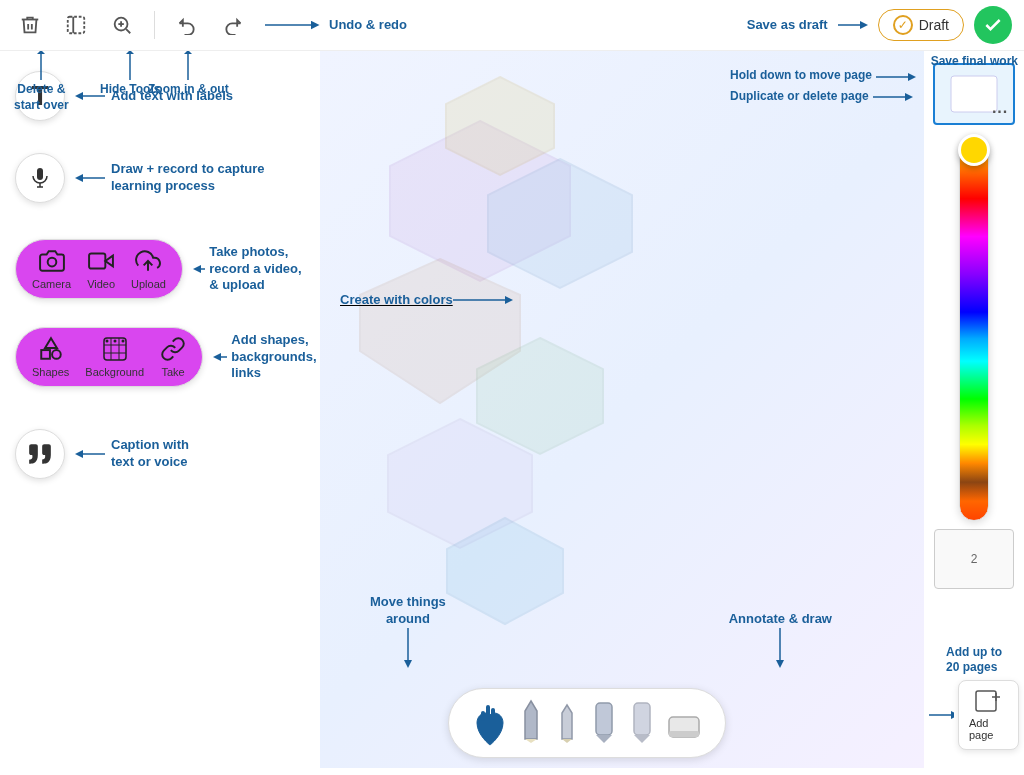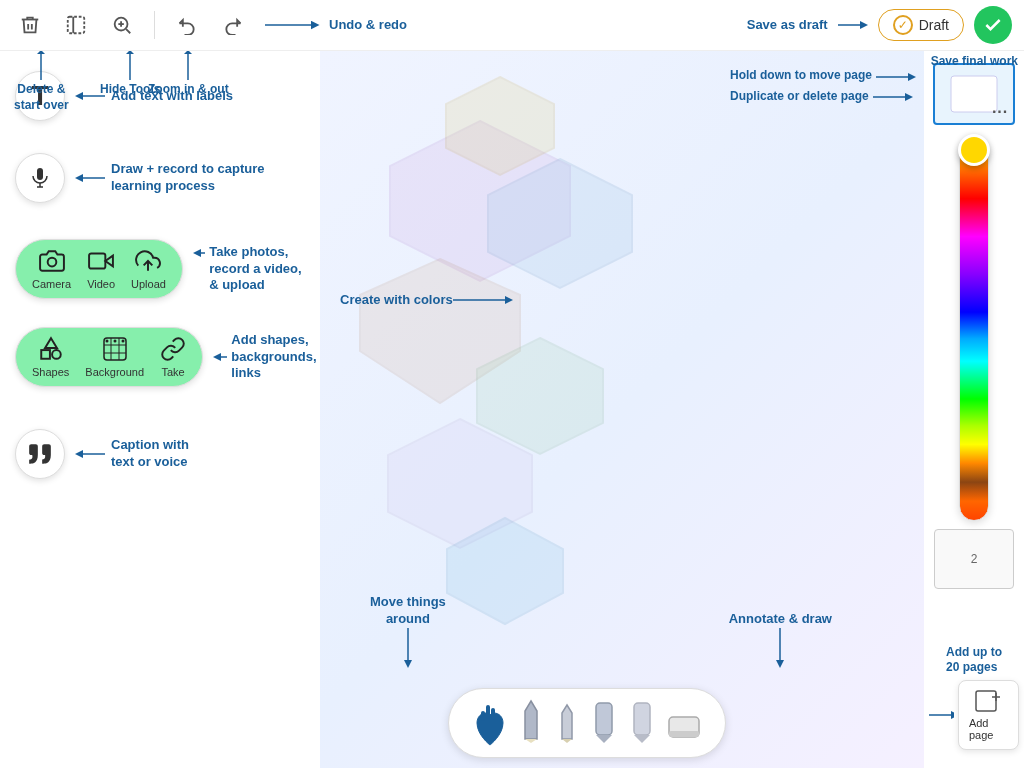--- a/index.html
+++ b/index.html
@@ -160,21 +160,21 @@
       cursor: pointer;
       font-size: 22px;
       box-shadow: 0 2px 6px rgba(0,0,0,0.12);
     }
 
     
     .tool-pill {
       display: flex;
       align-items: center;
       gap: 0;
-      background: #86efac;
+      background: #d946ef;
       border: 1.5px solid #ddd;
       border-radius: 35px;
       padding: 8px 16px;
       box-shadow: 0 2px 6px rgba(0,0,0,0.12);
       gap: 16px;
     }
     .tool-pill-item {
       display: flex; flex-direction: column;
       align-items: center; gap: 4px;
       cursor: pointer;
@@ -358,21 +358,21 @@
           </div>
           <div class="tool-pill-item">
             <svg class="pill-icon" width="26" height="26" viewBox="0 0 24 24" fill="none" stroke="#222" stroke-width="1.8">
               <polyline points="16 16 12 12 8 16"></polyline>
               <line x1="12" y1="12" x2="12" y2="21"></line>
               <path d="M20.39 18.39A5 5 0 0 0 18 9h-1.26A8 8 0 1 0 3 16.3"></path>
             </svg>
             <span>Upload</span>
           </div>
         </div>
-        <div style="display:flex;gap:4px;">
+        <div style="display:flex;align-items:center;gap:4px;">
           <svg width="30" height="18">
             <line x1="30" y1="9" x2="8" y2="9" stroke="#1a5f9a" stroke-width="1.5"></line>
             <polygon points="8,5 0,9 8,13" fill="#1a5f9a"></polygon>
           </svg>
           <span class="ann-text">Take photos, record a video, &amp; upload</span>
         </div>
       </div>
     </div>
 
     <div style="display:flex;align-items:center;gap:10px;margin-top:16px;">
@@ -453,21 +453,21 @@
     <svg class="hex-shape" style="top:280px;left:150px;opacity:0.18;" width="140" height="130" viewBox="0 0 140 130">
       <polygon points="70,7 133,38 133,92 70,123 7,92 7,38" fill="#a0d4b0" stroke="#80b490" stroke-width="2"></polygon>
     </svg>
     <svg class="hex-shape" style="top:360px;left:60px;opacity:0.16;" width="160" height="145" viewBox="0 0 160 145">
       <polygon points="80,8 152,44 152,101 80,137 8,101 8,44" fill="#d0c0f0" stroke="#b0a0d0" stroke-width="2"></polygon>
     </svg>
     <svg class="hex-shape" style="top:460px;left:120px;opacity:0.18;" width="130" height="120" viewBox="0 0 130 120">
       <polygon points="65,7 123,38 123,82 65,113 7,82 7,38" fill="#80c0e8" stroke="#60a0c8" stroke-width="2"></polygon>
     </svg>
 
-    <div style="position:absolute;top:240px;left:20px;display:flex;align-items:flex-end;">
+    <div style="position:absolute;top:240px;left:20px;display:flex;align-items:flex-end;text-decoration:underline;">
       <span class="ann-text">Create with colors</span>
       <svg width="60" height="18">
         <line x1="0" y1="9" x2="52" y2="9" stroke="#1a5f9a" stroke-width="1.5"></line>
         <polygon points="52,5 60,9 52,13" fill="#1a5f9a"></polygon>
       </svg>
     </div>
 
     <div style="position:absolute;bottom:100px;left:50px;display:flex;flex-direction:column;align-items:center;">
       <span class="ann-text" style="text-align:center;">Move things<br>around</span>
       <svg width="18" height="40">

